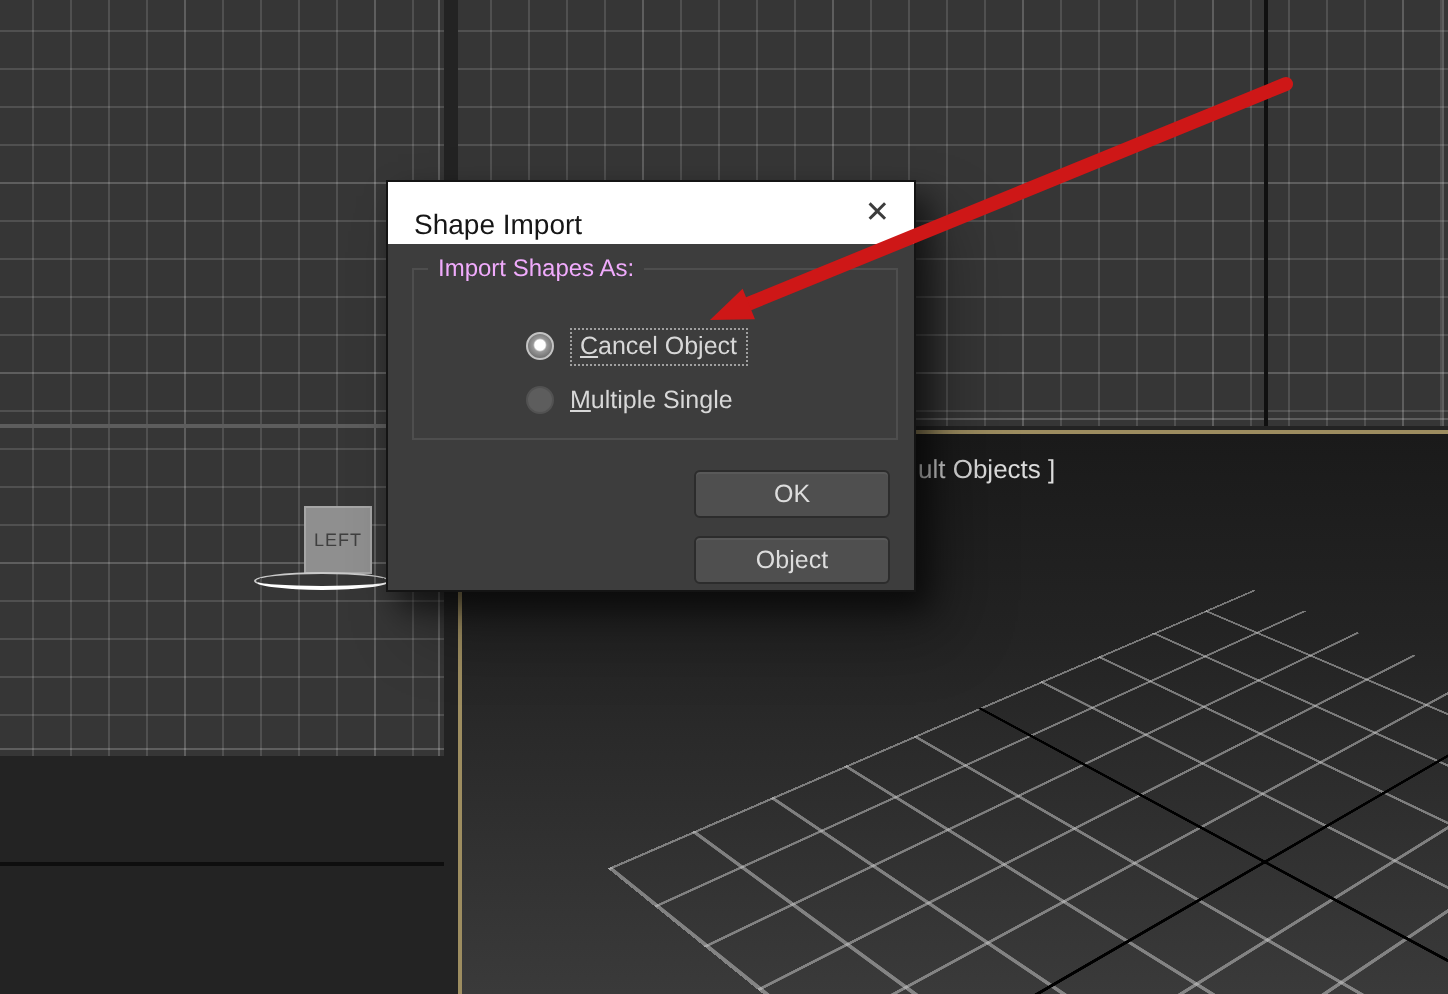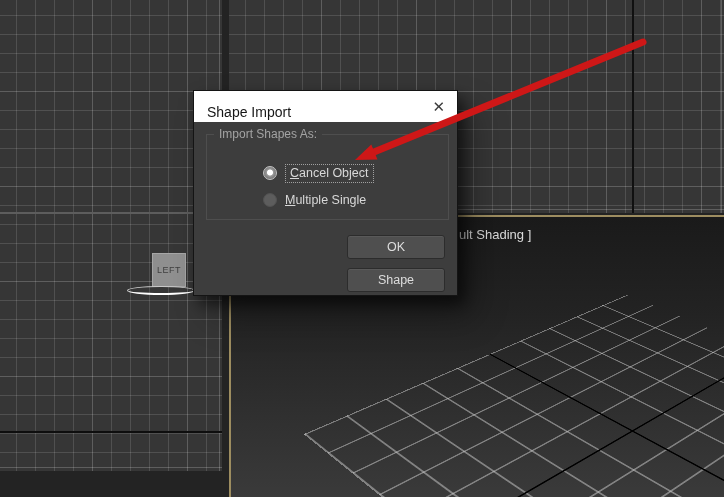--- a/index.html
+++ b/index.html
@@ -10,21 +10,21 @@
   .vp-ortho{
     position:absolute;
     background-color:#363636;
     background-image:
       repeating-linear-gradient(to right, rgba(255,255,255,0.13) 0 1px, transparent 1px 19px),
       repeating-linear-gradient(to bottom, rgba(255,255,255,0.13) 0 1px, transparent 1px 19px),
       repeating-linear-gradient(to right, rgba(255,255,255,0.08) 0 1px, transparent 1px 95px),
       repeating-linear-gradient(to bottom, rgba(255,255,255,0.08) 0 1px, transparent 1px 95px);
     background-position:-3px -4px;
   }
-  #vp-left{left:0;top:0;width:222px;height:471px;}
+  #vp-left{left:0;top:0;width:222px;height:378px;}
   #vp-topright{left:229px;top:0;width:495px;height:213px;}
   .hline-major{position:absolute;left:0;right:0;top:212px;height:2px;background:#5d5d5d;}
   .hline-black{position:absolute;left:0;right:0;top:431px;height:2px;background:#0e0e0e;}
   .vline-black{position:absolute;top:0;bottom:0;left:403px;width:2px;background:#101010;}
 
   
   .left-box{
     position:absolute;left:152px;top:253px;width:34px;height:34px;
     background:#8f8f8f;border:1px solid #a6a6a6;
     display:flex;align-items:center;justify-content:center;
@@ -69,21 +69,21 @@
   .titlebar .title{flex:1;color:#161616;font-size:14px;margin-top:11px;}
   .close-x{color:#3c3c3c;font-size:15px;line-height:1;cursor:default;}
   .dlg-body{position:relative;height:175px;}
 
   .groupbox{
     position:absolute;left:12px;top:12px;width:243px;height:86px;
     border:1px solid #4e4e4e;
   }
   .groupbox .legend{
     position:absolute;top:-8px;left:7px;background:#3d3d3d;
-    padding:0 5px;font-size:12px;color:#a3a3a3;white-space:nowrap;
+    padding:0 5px;font-size:12px;color:#f0abfc;white-space:nowrap;
   }
   .radio-row{position:absolute;left:56px;display:flex;align-items:center;height:18px;}
   .radio-row.r1{top:29px;}
   .radio-row.r2{top:56px;}
   .radio{
     width:14px;height:14px;border-radius:50%;flex:0 0 auto;margin-right:8px;
   }
   .radio.sel{
     border:1px solid #c4c4c4;
     background:radial-gradient(circle at 50% 46%, #ffffff 0 2.6px, #9a9a9a 3.4px, #6b6b6b 7px);
@@ -119,42 +119,42 @@
 
   <div class="vp-ortho" id="vp-topright">
     <div class="vline-black"></div>
   </div>
 
   <div id="vp-persp">
     <div class="persp-plane">
       <div class="persp-axis-x"></div>
       <div class="persp-axis-y"></div>
     </div>
-    <div class="persp-label">ult Shading ]</div>
+    <div class="persp-label">ult Objects ]</div>
   </div>
 
   <div class="dialog">
     <div class="titlebar">
       <span class="title">Shape Import</span>
       <span class="close-x">✕</span>
     </div>
     <div class="dlg-body">
       <div class="groupbox">
         <span class="legend">Import Shapes As:</span>
         <div class="radio-row r1">
           <span class="radio sel"></span>
           <span class="radio-label focus-rect">Cancel Object</span>
         </div>
         <div class="radio-row r2">
           <span class="radio unsel"></span>
           <span class="radio-label">Multiple Single</span>
         </div>
       </div>
       <div class="dlg-btn" id="btn-ok">OK</div>
-      <div class="dlg-btn" id="btn-cancel">Shape</div>
+      <div class="dlg-btn" id="btn-cancel">Object</div>
     </div>
   </div>
 
   <svg class="arrow-svg" width="724" height="497" viewBox="0 0 724 497">
     <line x1="643" y1="42" x2="374" y2="152" stroke="#ce1717" stroke-width="7" stroke-linecap="round"></line>
     <polygon points="355,160 371.3,144.4 377.5,159.6" fill="#ce1717"></polygon>
   </svg>
 
 </div>
 

